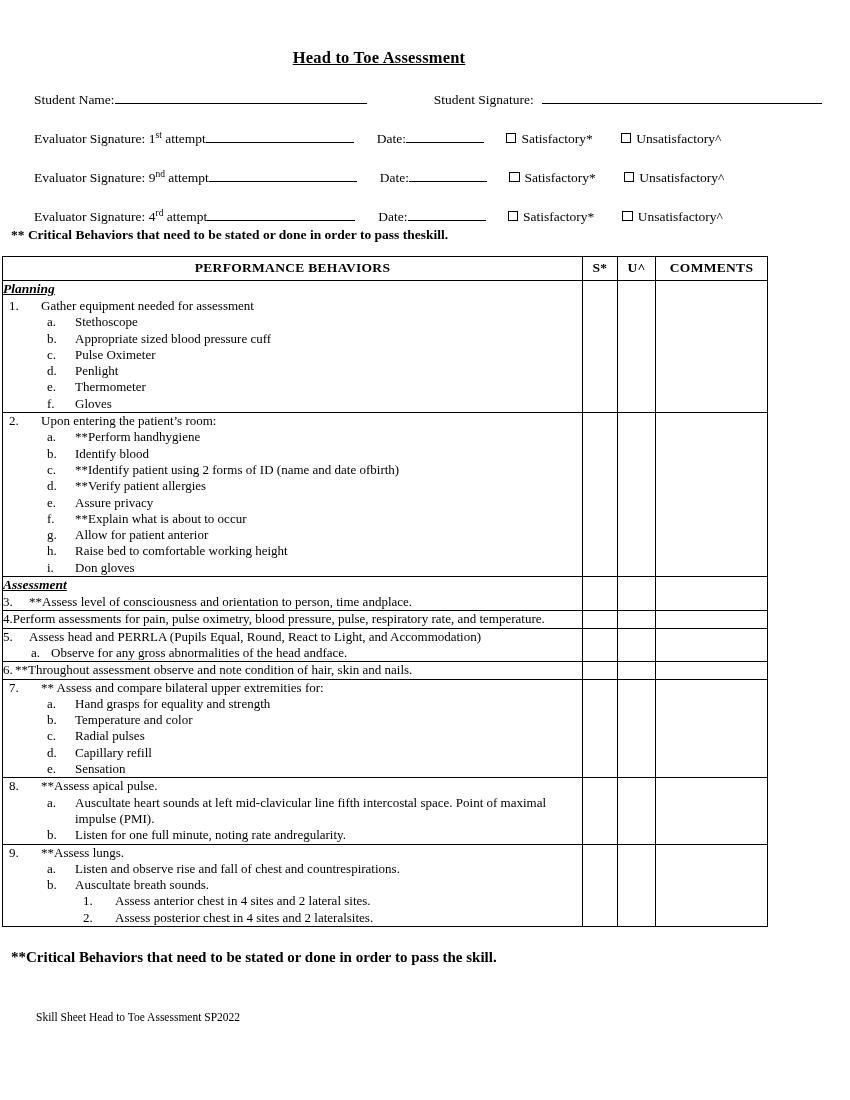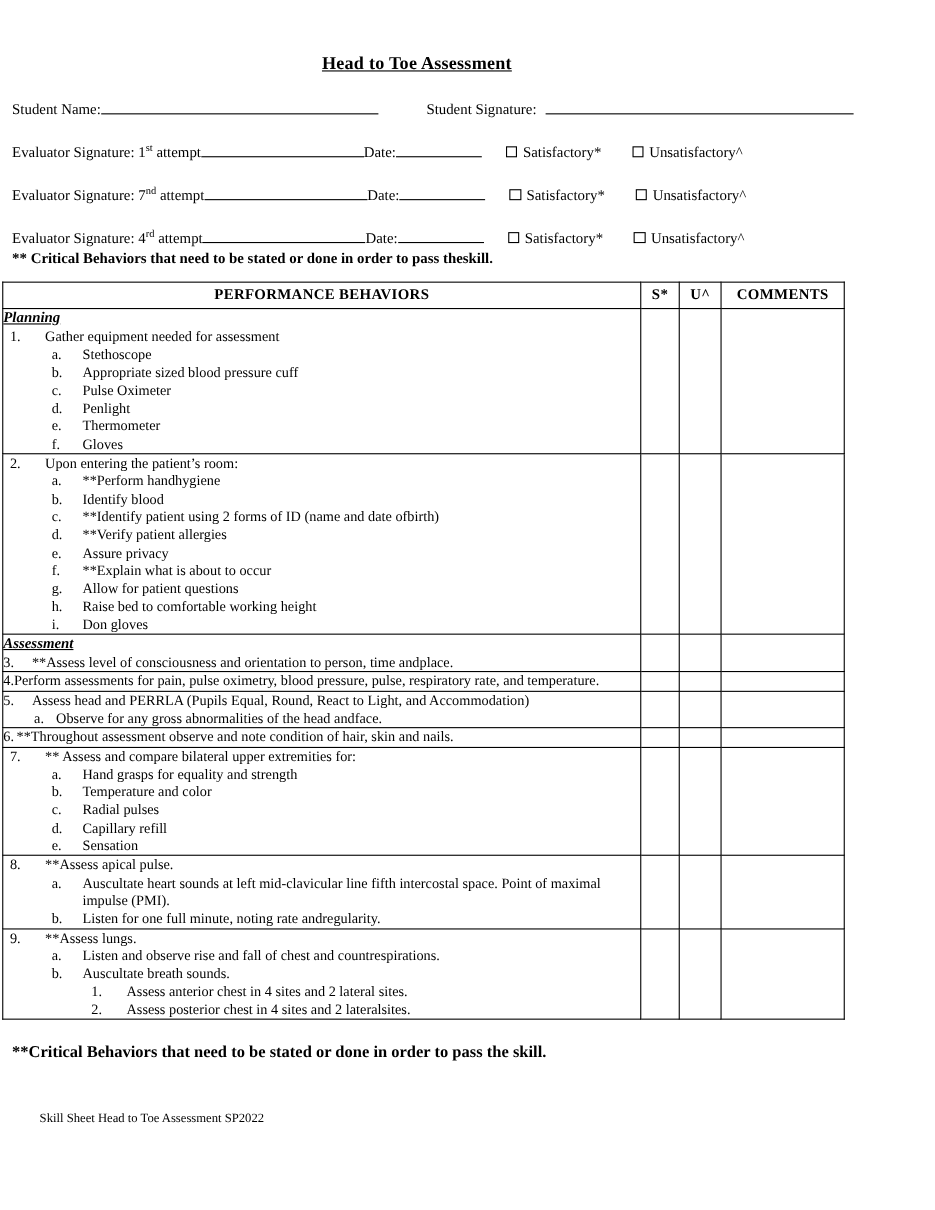--- a/index.html
+++ b/index.html
@@ -42,21 +42,21 @@
     box-sizing: border-box;
     font-size: 13.5px;
   }
   .hdr-row {
     display: flex;
     align-items: baseline;
     margin-top: 22px;
     white-space: nowrap;
   }
   .hdr-row.r2 { margin-top: 21px; }
-  .lbl { flex: none; }
+  .lbl { flex: none; margin-left: 23px; }
   .rule {
     border-bottom: 1px solid #000;
     flex: none;
     height: 13px;
     display: inline-block;
   }
   .rule.name-rule { width: 252px; }
   .rule.sig-rule  { width: 280px; }
   .rule.eval-rule { width: 148px; }
   .rule.date-rule { width: 78px; }
@@ -247,21 +247,21 @@
         </span>
         <span class="chk-spacer"></span>
         <span class="chk-item">
           <span class="chk-box"></span>
           <span>Unsatisfactory^</span>
         </span>
       </span>
     </div>
 
     <div class="hdr-row r2">
-      <span class="lbl"><span>Evaluator Signature: 7</span><span class="sup">nd</span><span> attempt</span></span>
+      <span class="lbl"><span>Evaluator Signature: 9</span><span class="sup">nd</span><span> attempt</span></span>
       <span class="rule eval-rule"></span>
       <span class="lbl">Date:</span>
       <span class="rule date-rule"></span>
       <span class="gap-md"></span>
       <span class="chk-group">
         <span class="chk-item">
           <span class="chk-box"></span>
           <span>Satisfactory*</span>
         </span>
         <span class="chk-spacer"></span>
@@ -342,21 +342,21 @@
               <li>
                 <span class="num">2.</span>
                 <span>Upon entering the patient’s room:</span>
                 <ol class="lvl2">
                   <li><span class="num">a.</span><span>**Perform handhygiene</span></li>
                   <li><span class="num">b.</span><span>Identify blood</span></li>
                   <li><span class="num">c.</span><span>**Identify patient using 2 forms of ID (name and date ofbirth)</span></li>
                   <li><span class="num">d.</span><span>**Verify patient allergies</span></li>
                   <li><span class="num">e.</span><span>Assure privacy</span></li>
                   <li><span class="num">f.</span><span>**Explain what is about to occur</span></li>
-                  <li><span class="num">g.</span><span>Allow for patient questions</span></li>
+                  <li><span class="num">g.</span><span>Allow for patient anterior</span></li>
                   <li><span class="num">h.</span><span>Raise bed to comfortable working height</span></li>
                   <li><span class="num">i.</span><span>Don gloves</span></li>
                 </ol>
               </li>
             </ol>
           </td>
           <td class="mark mark-s"></td>
           <td class="mark"></td>
           <td class="comment"></td>
         </tr>

